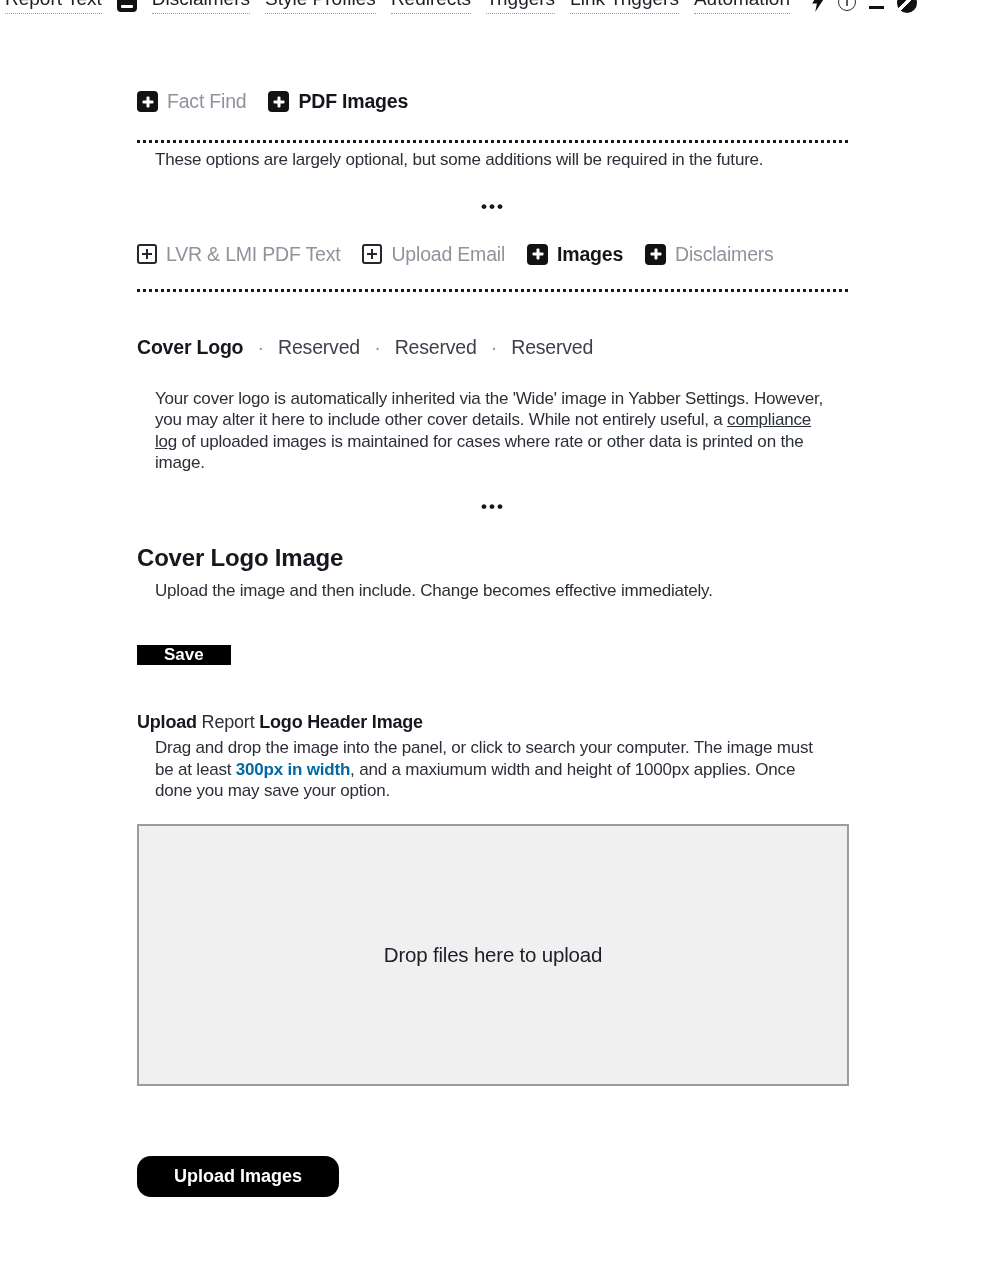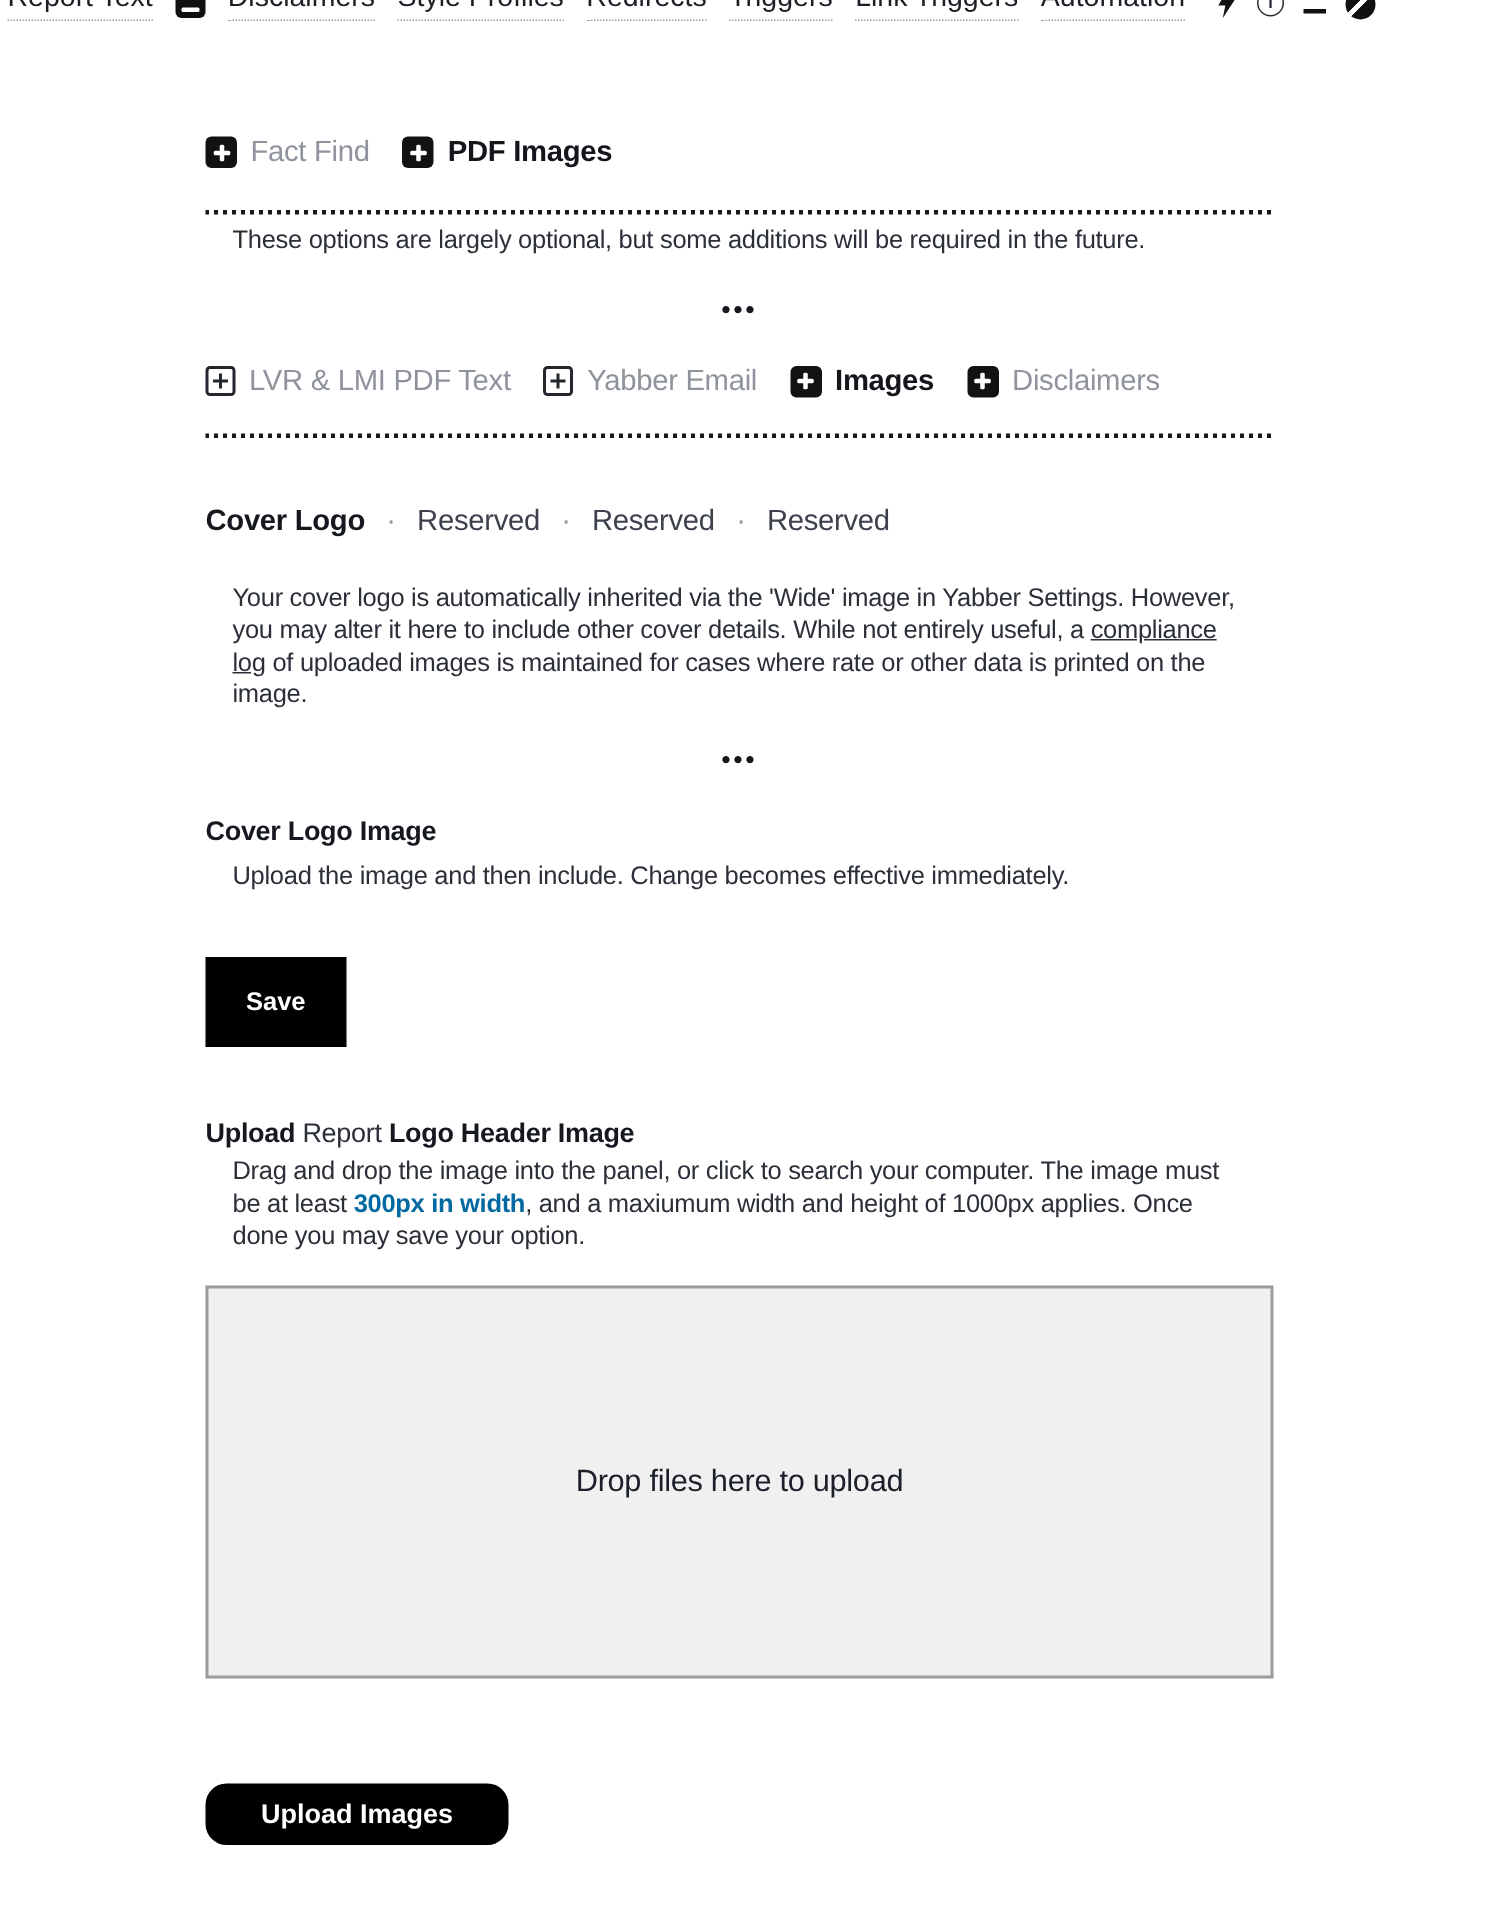--- a/index.html
+++ b/index.html
@@ -49,39 +49,39 @@
   .dotted-divider{height:3px;margin-top:27px;
       background:repeating-linear-gradient(90deg,#15181e 0 2.6px,transparent 2.6px 6px);}
   .dotted-divider.second{margin-top:23px;}
   .dots-sep{margin-top:26px;text-align:center;font-size:17px;font-weight:bold;
             letter-spacing:2px;color:#15181e;}
   .dots-sep.second{margin-top:23px;}
 
   
   h3{margin:0;font-size:17.5px;font-weight:bold;color:#15181e;letter-spacing:-0.2px;}
   .h-ff{margin-top:34px;}
-  .h-cli{margin-top:27px;font-size:18px;}
+  .h-cli{margin-top:27px;font-size:24px;}
   .h-upl{margin-top:47px;font-size:18px;}
   .h-upl .reg{font-weight:normal;color:#2b2f38;}
   p{margin:18px;font-size:17px;line-height:21.5px;color:#2b2f38;letter-spacing:-0.2px;}
   .p-ff{margin-top:6px;}
   .p-cli{margin-top:8px;}
   .p-upl{margin-top:4px;}
   .cover-row{margin-top:44px;font-size:19.5px;letter-spacing:-0.2px;}
   .cover-row .title{font-weight:bold;color:#15181e;}
   .cover-row .sep{color:#8e939c;margin:0 9px;}
   .cover-row .reserved{color:#3c414c;}
   .cover-para{margin-top:29px;}
   .link{color:#2b2f38;text-decoration:underline;cursor:pointer;}
   .bold{font-weight:bold;color:#0369a1;}
 
   
   .btn{display:inline-block;background:#000;color:#fff;border:none;cursor:pointer;
        font-family:"Liberation Sans","DejaVu Sans",sans-serif;font-weight:bold;}
-  .save-btn{margin-top:26px;padding:20px 27px;font-size:17px;}
+  .save-btn{margin-top:26px;padding:0 27px;font-size:17px;}
   .upload-btn{margin-top:70px;padding:10px 37px;font-size:18px;border-radius:14px;}
 
   
   .dropzone{margin-top:22px;height:258px;background:#f0f0f0;border:2px solid #9c9c9c;
             display:flex;align-items:center;justify-content:center;cursor:pointer;}
   .dropzone-text{font-size:20.5px;color:#1b1f28;letter-spacing:-0.2px;}
 </style>
 </head>
 <body>
 
@@ -126,21 +126,21 @@
   <div class="dots-sep">•••</div>
 
   
   <div class="tabrow tabrow-2">
     <div class="tab">
       <span class="plusbox outline"></span>
       <span class="tab-label">LVR &amp; LMI PDF Text</span>
     </div>
     <div class="tab">
       <span class="plusbox outline"></span>
-      <span class="tab-label">Yabber Email</span>
+      <span class="tab-label">Upload Email</span>
     </div>
     <div class="tab">
       <span class="plusbox solid"></span>
       <span class="tab-label active">Images</span>
     </div>
     <div class="tab">
       <span class="plusbox solid"></span>
       <span class="tab-label">Disclaimers</span>
     </div>
   </div>

